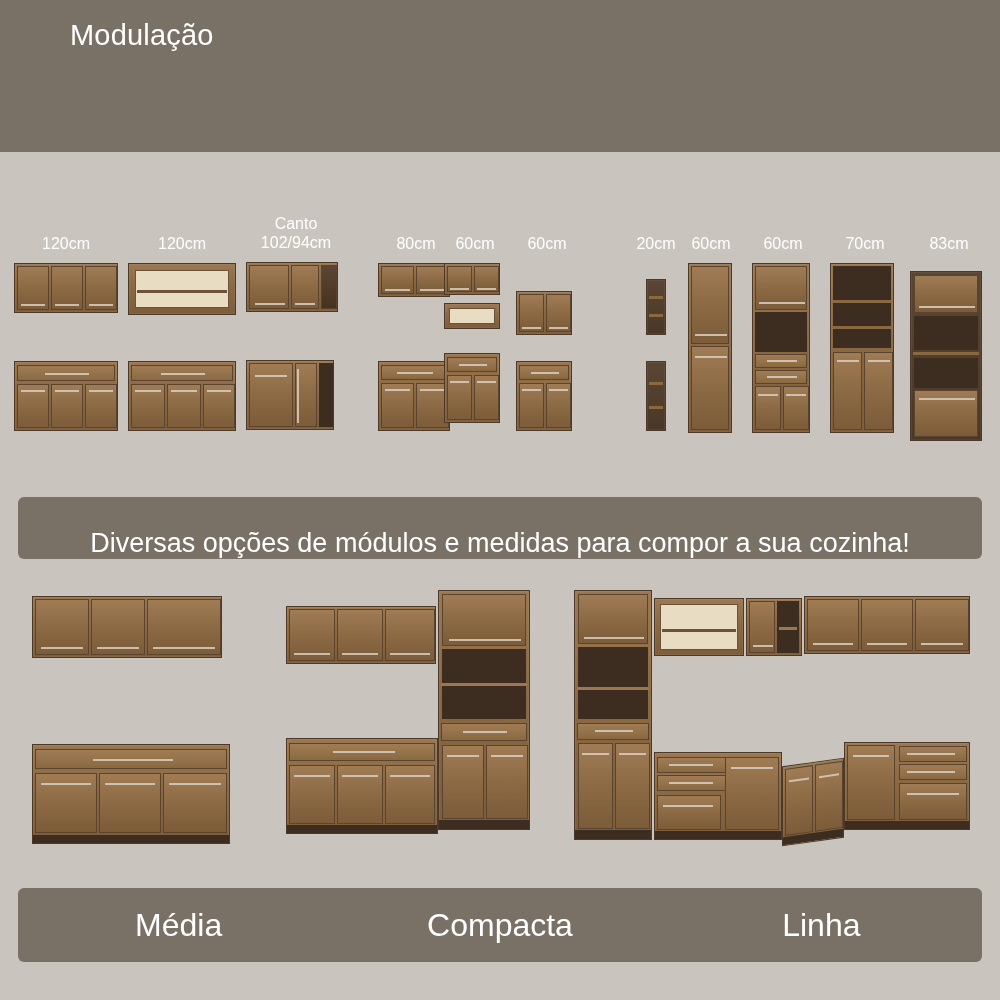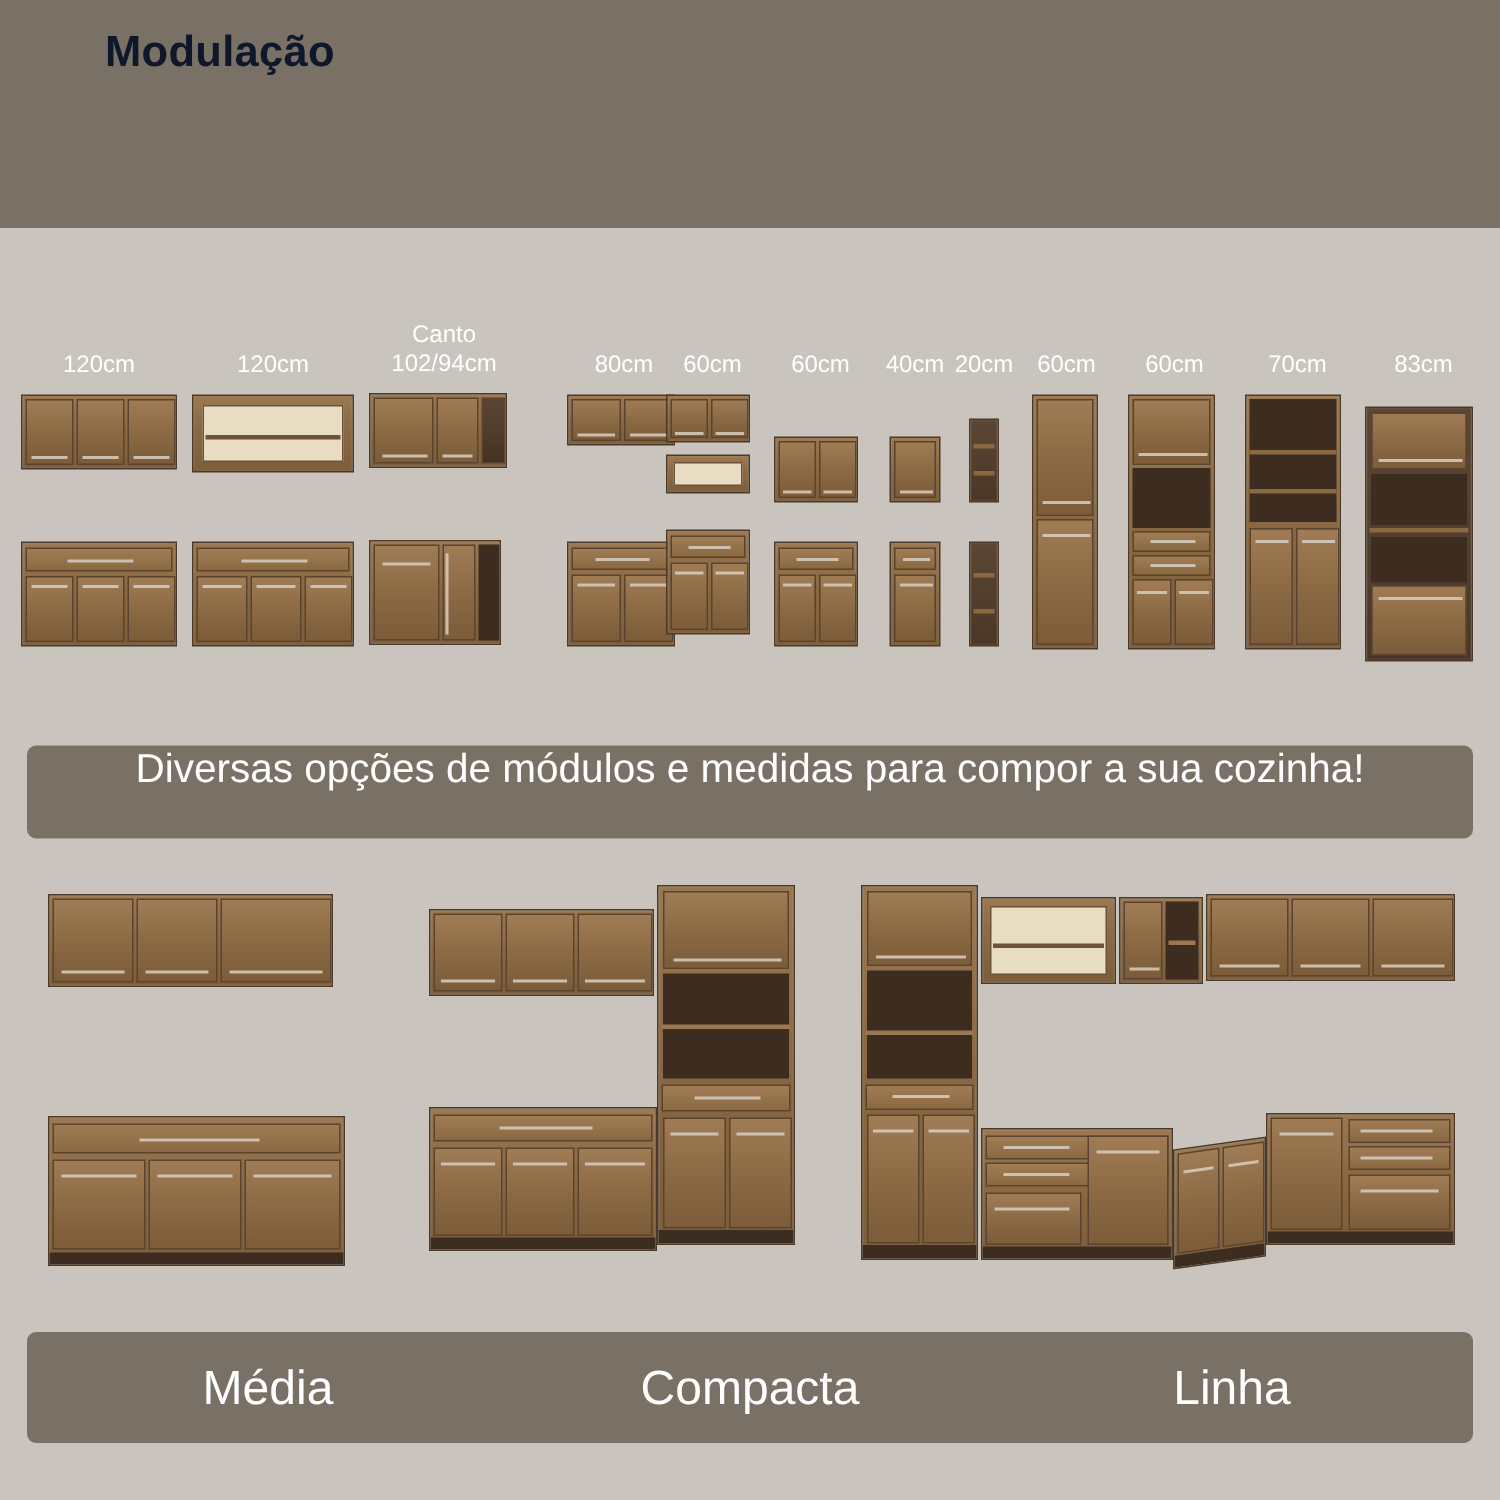--- a/index.html
+++ b/index.html
@@ -16,25 +16,25 @@
   }
 
   
   .header {
     position: absolute; left: 0; top: 0;
     width: 1000px; height: 152px;
     background: #7a7166;
     padding: 18px 0 0 70px;
   }
   .header .sub {
-    color: #0f172a;
+    color: #ffffff;
     font-size: 29px;
     letter-spacing: .2px;
     line-height: 34px;
-    font-weight: 700;
+    font-weight: 400;
   }
   .header .title {
     color: #ffffff;
     font-size: 62px;
     line-height: 72px;
     font-weight: 400;
     letter-spacing: .5px;
   }
 
   
@@ -106,21 +106,21 @@
     background: #3c2d20;
   }
 
   
   .banner {
     position: absolute;
     left: 18px; top: 497px;
     width: 964px; height: 62px;
     background: #7a7166;
     border-radius: 6px;
-    display: flex; align-items: flex-start; justify-content: center;
+    display: flex; align-items: flex-end; justify-content: center;
   }
   .banner span {
     color: #ffffff;
     font-size: 27px;
     font-weight: 400;
   }
 
   
   .showcase {
     position: absolute;
@@ -266,33 +266,20 @@
       <div class="cab" style="width:56px;height:70px;margin-top:26px;">
         <div class="drawer" style="top:3px;height:15px;"></div>
         <div class="handle" style="left:14px;top:10px;width:28px;"></div>
         <div class="door" style="left:2px;top:21px;bottom:2px;width:25px;"></div>
         <div class="door" style="left:29px;top:21px;bottom:2px;width:25px;"></div>
         <div class="handle" style="left:5px;top:27px;width:19px;"></div>
         <div class="handle" style="left:32px;top:27px;width:19px;"></div>
       </div>
     </div>
 
-    <div class="mod-col" style="left:588px; top:82px; width:44px;">
-      <div class="mod-label">40cm</div>
-      <div class="cab" style="width:34px;height:44px;margin-top:38px;margin-left:5px;">
-        <div class="door" style="left:2px;right:2px;"></div>
-        <div class="handle" style="left:6px;top:35px;width:22px;"></div>
-      </div>
-      <div class="cab" style="width:34px;height:70px;margin-top:26px;margin-left:5px;">
-        <div class="drawer" style="top:3px;height:15px;"></div>
-        <div class="handle" style="left:8px;top:10px;width:18px;"></div>
-        <div class="door" style="left:2px;top:21px;bottom:2px;right:2px;"></div>
-        <div class="handle" style="left:6px;top:27px;width:22px;"></div>
-      </div>
-    </div>
 
     <div class="mod-col" style="left:634px; top:82px; width:44px;">
       <div class="mod-label">20cm</div>
       <div class="cab dark" style="width:20px;height:56px;margin-top:26px;margin-left:12px;">
         <div class="shelf" style="top:16px;background:#8a6941;"></div>
         <div class="shelf" style="top:34px;background:#8a6941;"></div>
       </div>
       <div class="cab dark" style="width:20px;height:70px;margin-top:26px;margin-left:12px;">
         <div class="shelf" style="top:20px;background:#8a6941;"></div>
         <div class="shelf" style="top:44px;background:#8a6941;"></div>

